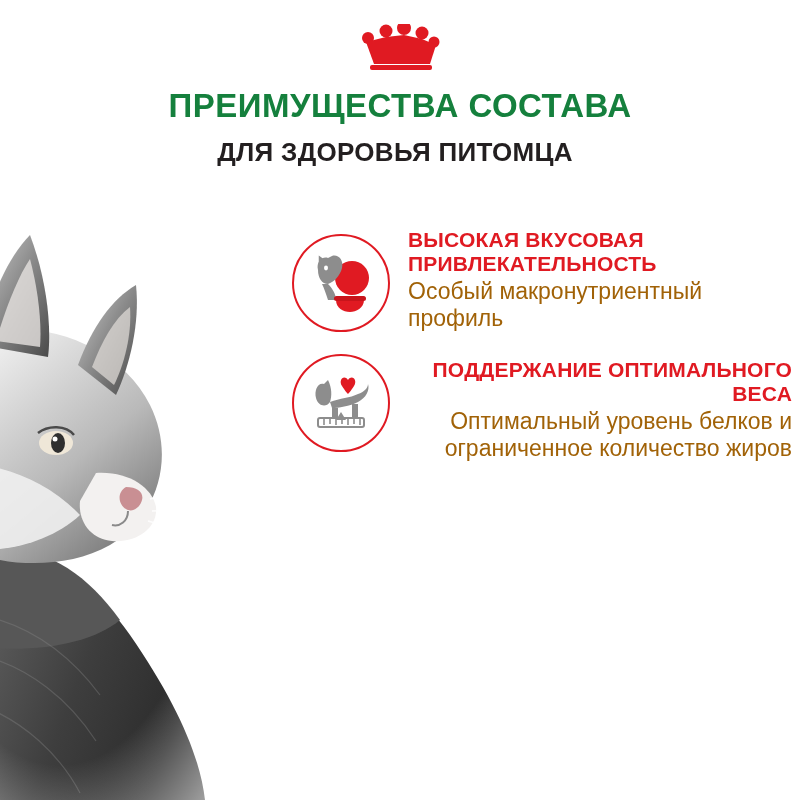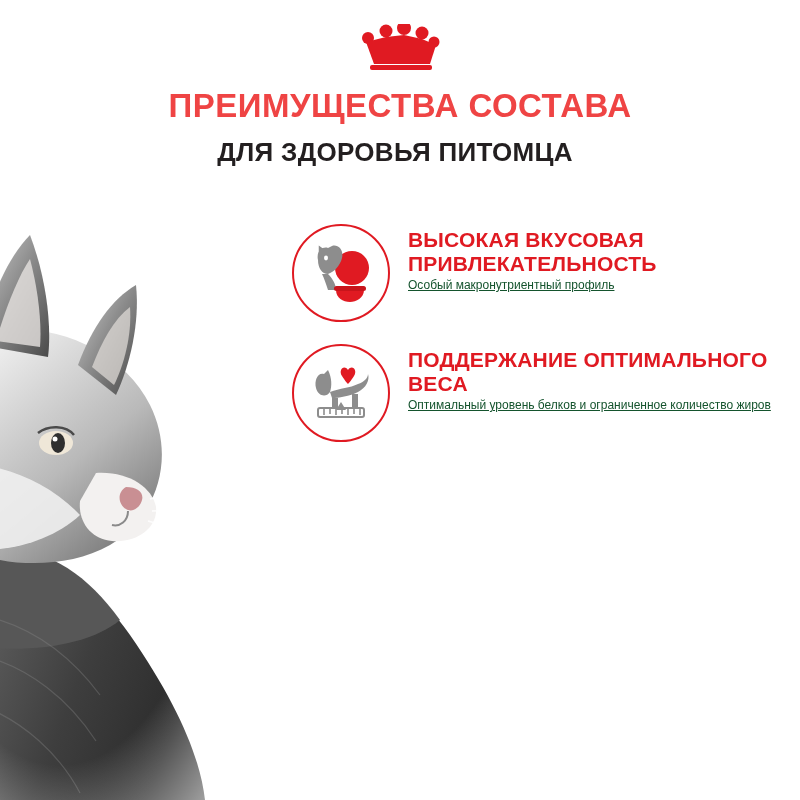--- a/index.html
+++ b/index.html
@@ -37,21 +37,21 @@
   .heading-block {
     position: absolute;
     top: 88px;
     left: 0;
     width: 800px;
     text-align: center;
   }
   .title-main {
     font-size: 33px;
     font-weight: bold;
-    color: #ef4444;
+    color: #15803d;
     letter-spacing: 0.5px;
     line-height: 1.1;
     margin: 0;
     text-transform: uppercase;
   }
   .title-sub {
     font-size: 26px;
     font-weight: bold;
     color: #231f20;
     letter-spacing: 0.3px;
@@ -100,29 +100,28 @@
   .benefit-title {
     font-size: 21px;
     font-weight: bold;
     color: #e01a22;
     line-height: 1.12;
     margin: 0 0 3px 0;
     text-transform: uppercase;
     letter-spacing: 0.2px;
   }
   .benefit-desc {
-    font-size: 12px;
-    color: #14532d;
+    font-size: 23px;
+    color: #a16207;
     line-height: 1.18;
     margin: 0;
-    text-decoration: underline;
-  }
-
-  .b1 { margin-top: 0px; }
-  .b2 { margin-top: 8px; }
+  }
+
+  .b1 { margin-top: 0px; align-items: flex-end; }
+  .b2 { margin-top: 8px; text-align: right; }
   .b3 { margin-top: 32px; }
 </style>
 </head>
 <body>
 
 <div class="page">
 
   <div class="crown">
     <svg viewBox="0 0 80 48" width="80" height="48" aria-hidden="true">
       <g fill="#e01a22">

